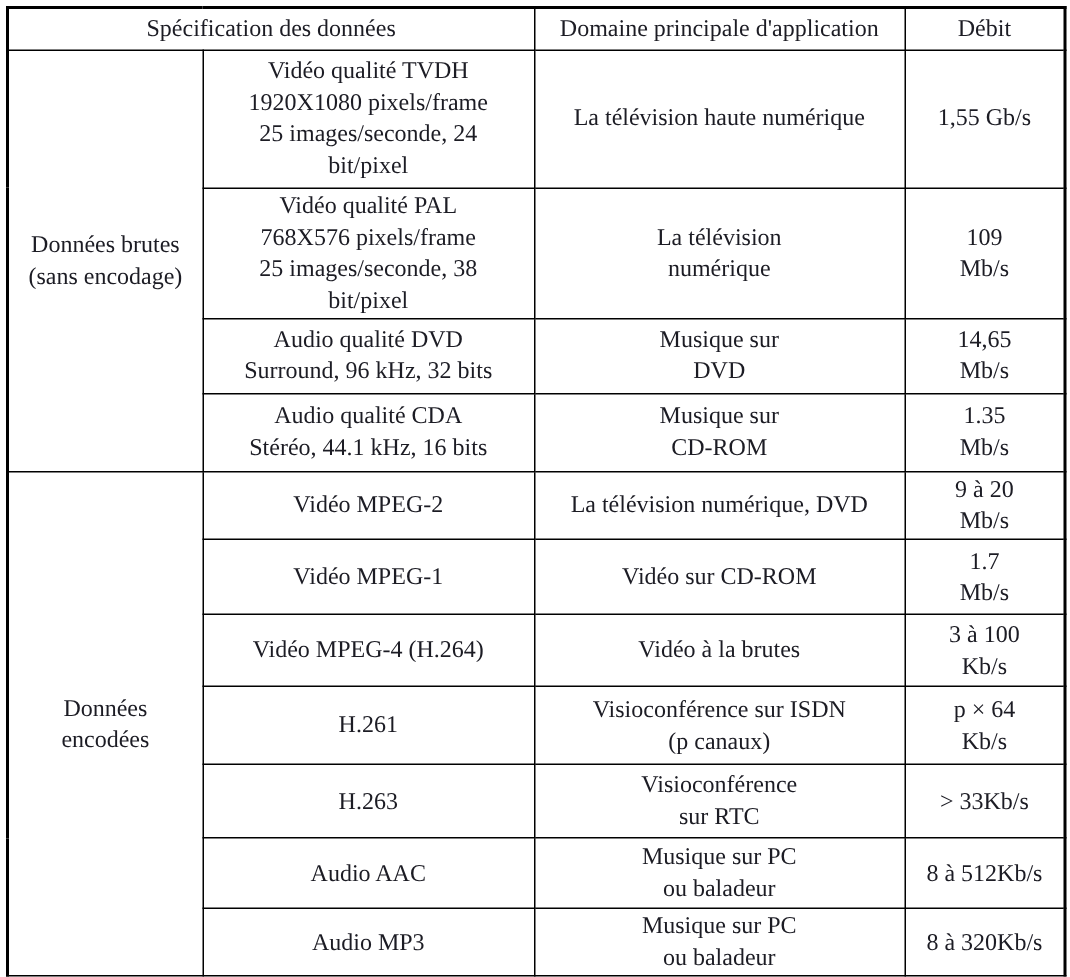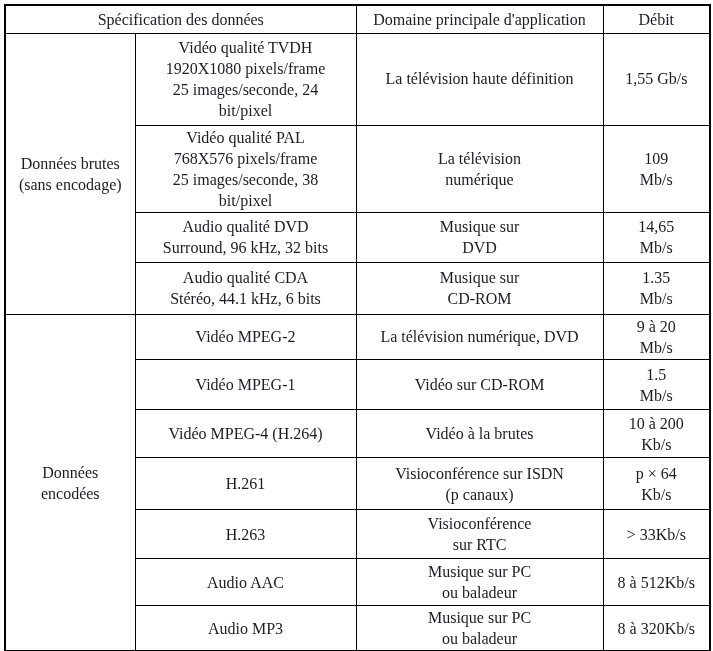--- a/index.html
+++ b/index.html
@@ -59,21 +59,21 @@
         <th>Débit</th>
       </tr>
 
       <tr style="height:92px">
         <td class="group" rowspan="4">Données brutes
 (sans encodage)</td>
         <td>Vidéo qualité TVDH
 1920X1080 pixels/frame
 25 images/seconde, 24
 bit/pixel</td>
-        <td>La télévision haute définition</td>
+        <td>La télévision haute numérique</td>
         <td>1,55 Gb/s</td>
       </tr>
       <tr style="height:83px">
         <td>Vidéo qualité PAL
 768X576 pixels/frame
 25 images/seconde, 38
 bit/pixel</td>
         <td>La télévision
 numérique</td>
         <td>109
@@ -82,45 +82,45 @@
       <tr style="height:50px">
         <td>Audio qualité DVD
 Surround, 96 kHz, 32 bits</td>
         <td>Musique sur
 DVD</td>
         <td>14,65
 Mb/s</td>
       </tr>
       <tr style="height:52px">
         <td>Audio qualité CDA
-Stéréo, 44.1 kHz, 6 bits</td>
+Stéréo, 44.1 kHz, 16 bits</td>
         <td>Musique sur
 CD-ROM</td>
         <td>1.35
 Mb/s</td>
       </tr>
 
       <tr style="height:45px">
         <td class="group" rowspan="7">Données
 encodées</td>
         <td>Vidéo MPEG-2</td>
         <td>La télévision numérique, DVD</td>
         <td>9 à 20
 Mb/s</td>
       </tr>
       <tr style="height:50px">
         <td>Vidéo MPEG-1</td>
         <td>Vidéo sur CD-ROM</td>
-        <td>1.5
+        <td>1.7
 Mb/s</td>
       </tr>
       <tr style="height:48px">
         <td>Vidéo MPEG-4 (H.264)</td>
         <td>Vidéo à la brutes</td>
-        <td>10 à 200
+        <td>3 à 100
 Kb/s</td>
       </tr>
       <tr style="height:52px">
         <td>H.261</td>
         <td>Visioconférence sur ISDN
 (p canaux)</td>
         <td>p × 64
 Kb/s</td>
       </tr>
       <tr style="height:49px">

